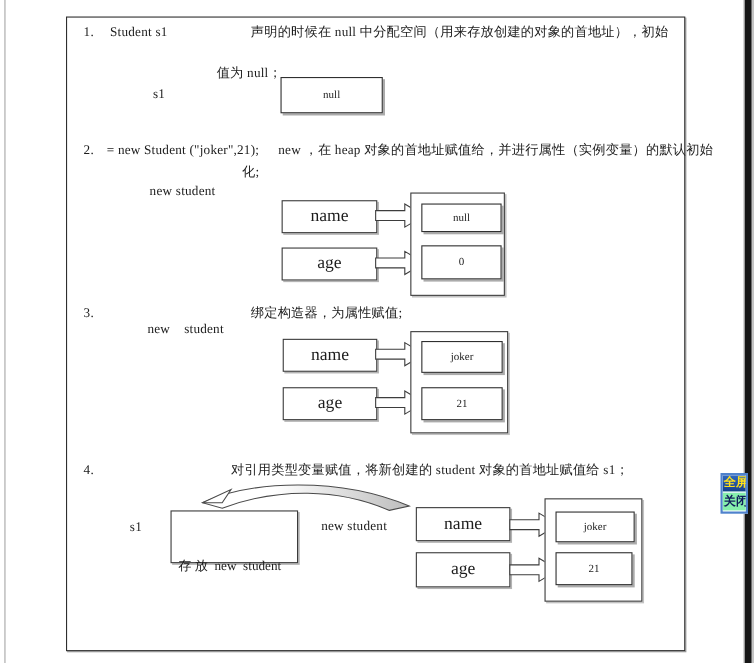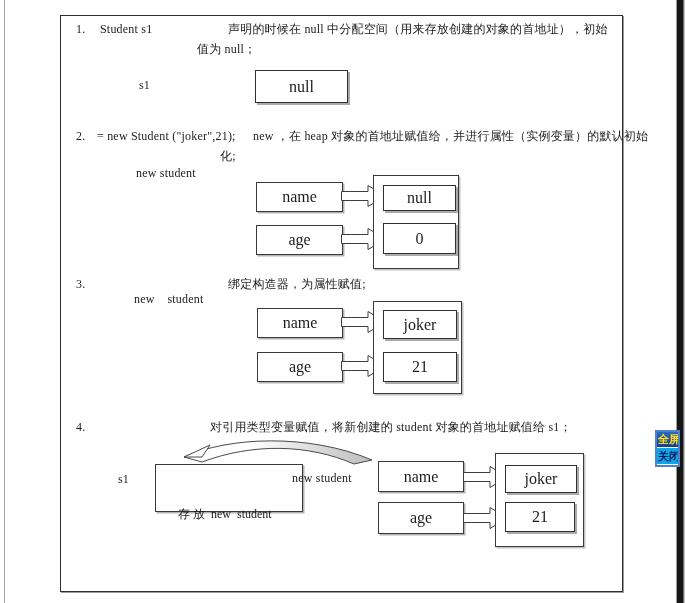--- a/index.html
+++ b/index.html
@@ -23,56 +23,56 @@
     font-size:16px;color:#1c1c1c;
   }
   .outerbox{
     position:absolute;border:1px solid #3a3a3a;background:#fff;
     box-shadow:1.5px 1.5px 0 #c2c2c2;
   }
   .vbox{
     position:absolute;border:1.5px solid #2f2f2f;background:#fff;
     box-shadow:2px 2px 0 #ababab;
     display:flex;align-items:center;justify-content:center;
-    font-size:16px;color:#1c1c1c;
+    font-size:10px;color:#1c1c1c;
   }
   .pointerbox{
     position:absolute;border:1px solid #3a3a3a;background:#fff;
     box-shadow:1.5px 1.5px 0 #b4b4b4;
-    font-size:12px;color:#1c1c1c;padding:4px 22px;line-height:18px;white-space:pre;
+    font-size:12px;color:#1c1c1c;padding:4px 6px;line-height:18px;white-space:pre;
   }
   .left-line{position:absolute;left:4px;top:0;width:1px;height:603px;background:#a6a6a6;}
   .right-bar{
     position:absolute;left:676px;top:0;width:10px;height:603px;
     background:linear-gradient(90deg,#9a9a9a 0,#9a9a9a 1px,#161616 1px,#161616 7px,#6f6f6f 7px,#6f6f6f 8px,#c4c4c4 8px,#c4c4c4 9px,#ffffff 9px);
   }
   .viewer-widget{
     position:absolute;left:655px;top:430px;width:21px;height:33px;
     border:2px solid #4f82cc;background:#fff;overflow:hidden;z-index:5;
   }
   .vw-row{
     height:15px;line-height:15px;font-size:11px;font-weight:bold;
     white-space:nowrap;padding-left:1px;
     font-family:"Liberation Sans","DejaVu Sans",sans-serif;cursor:pointer;
   }
   .vw-fullscreen{background:linear-gradient(#2f68bd,#153f8a);color:#ffe11a;}
-  .vw-close{background:#0ea5e9;color:#101a5a;border-top:1px solid #eef4fd;height:16px;line-height:16px;}
+  .vw-close{background:#86efac;color:#101a5a;border-top:1px solid #eef4fd;height:16px;line-height:16px;}
   svg{position:absolute;overflow:visible;}
 </style>
 </head>
 <body>
 
 <div class="left-line"></div>
 
 <div class="frame"></div>
 
 <div class="txt num" style="left:76px;top:21px">1.</div>
 <div class="txt" style="left:100px;top:21px">Student s1</div>
 <div class="txt" style="left:228px;top:21px">声明的时候在 null 中分配空间（用来存放创建的对象的首地址），初始</div>
-<div class="txt" style="left:197px;top:41px">值为 null；</div>
+<div class="txt" style="left:197px;top:58px">值为 null；</div>
 <div class="txt" style="left:139px;top:77px">s1</div>
 <div class="vbox" style="left:255px;top:70px;width:91px;height:31px">
   <span>null</span>
 </div>
 
 <div class="txt num" style="left:76px;top:128px">2.</div>
 <div class="txt" style="left:97px;top:128px">= new Student ("joker",21);</div>
 <div class="txt" style="left:253px;top:128px">new ，在 heap 对象的首地址赋值给，并进行属性（实例变量）的默认初始</div>
 <div class="txt" style="left:220px;top:148px">化;</div>
 <div class="txt" style="left:136px;top:165px">new student</div>

